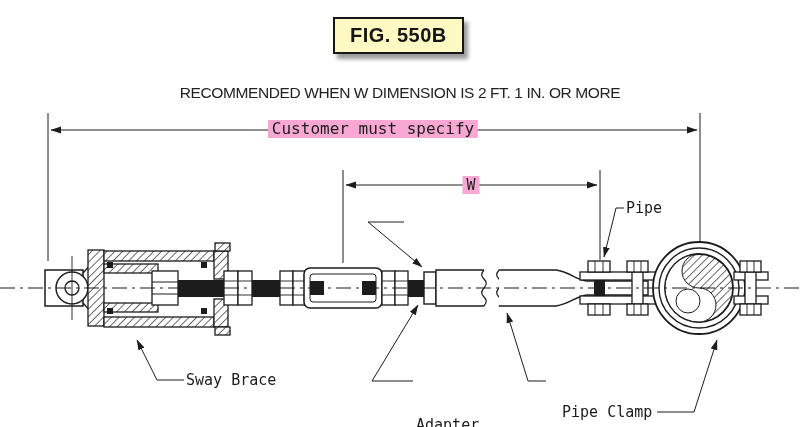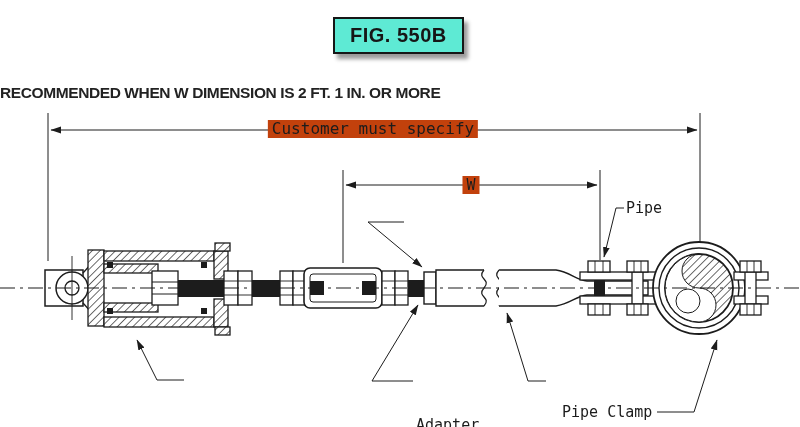--- a/index.html
+++ b/index.html
@@ -13,40 +13,41 @@
     color: #1c1c1c;
   }
   #artwork { position: absolute; left: 0; top: 0; }
   .lbl {
     position: absolute;
     font-size: 15px;
     line-height: 18px;
     white-space: nowrap;
     color: #1c1c1c;
   }
-  .lbl.on-line { background: #c2410c; padding: 0 4px; transform: translateX(-50%); }
+  .lbl.on-line { background: #f9a8d4; padding: 0 4px; transform: translateX(-50%); }
   #fig-box {
     position: absolute;
     left: 333px; top: 17px;
     padding: 5px 15px;
     border: 2.5px solid #161616;
-    background: #5eead4;
+    background: #fef9c3;
     box-shadow: 4px 5px 4px #9b9b9b;
     font-family: "Liberation Sans", sans-serif;
     font-weight: 700;
     font-size: 20px;
     letter-spacing: 0.5px;
     color: #161616;
   }
   #subtitle {
     position: absolute;
     left: 0; top: 84px;
     width: 800px;
+    text-align: center;
     font-family: "Liberation Sans", sans-serif;
-    font-weight: 700;
+    font-weight: 400;
     font-size: 15.5px;
     letter-spacing: -0.4px;
     color: #222222;
   }
   #customer-label { left: 373px; top: 120px; font-size: 16px; }
   #w-label        { left: 471px; top: 176px; }
   #field-weld-label { left: 406px; top: 213px; }
   #stud-label       { left: 626px; top: 199px; }
   #sway-brace-label { left: 186px; top: 371px; }
   #adapter-label    { left: 416px; top: 372px; margin-top: 44px; }
@@ -214,19 +215,20 @@
 
   <div id="subtitle">RECOMMENDED WHEN W DIMENSION IS 2 FT. 1 IN. OR MORE</div>
 
   <div id="customer-label" class="lbl on-line">Customer must specify</div>
 
   <div id="w-label" class="lbl on-line">W</div>
 
 
   <div id="stud-label" class="lbl">Pipe</div>
 
+  <div id="sway-brace-label" class="lbl">Sway Brace</div>
 
   <div id="adapter-label" class="lbl">Adapter</div>
 
 
   <div id="pipe-clamp-label" class="lbl">Pipe Clamp</div>
 
 </div>
 
 </body></html>

